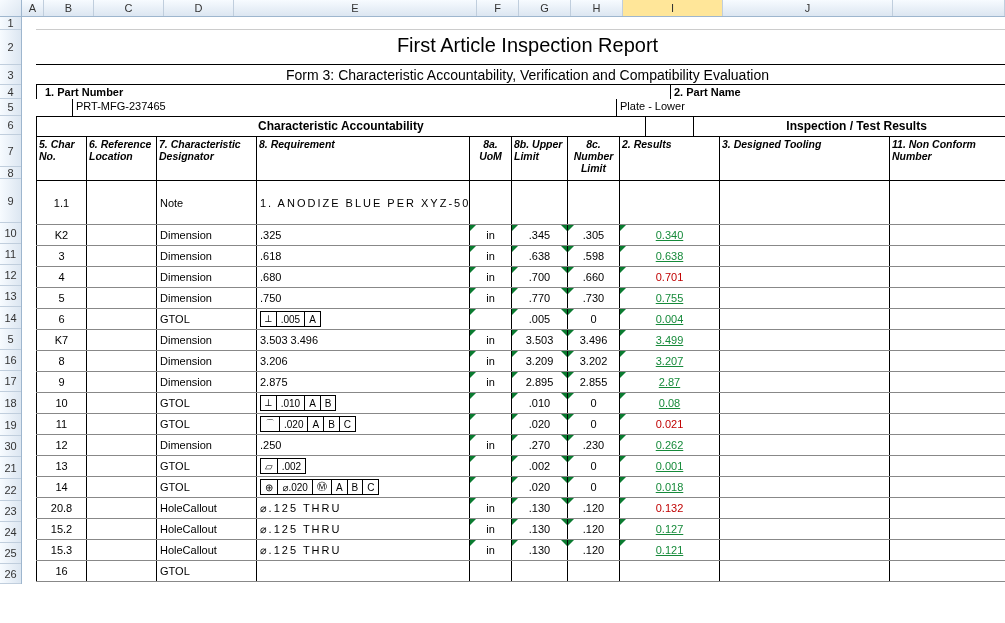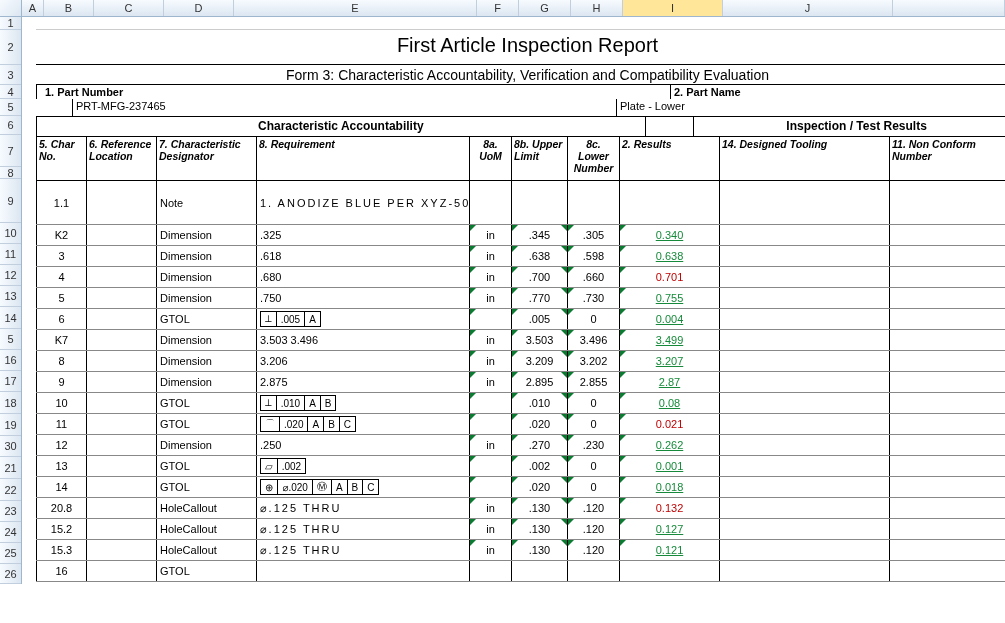--- a/index.html
+++ b/index.html
@@ -256,23 +256,23 @@
         <col style="width:130px">
     </colgroup>
     <thead>
       <tr>
         <th>5. Char No.</th>
         <th>6. Reference Location</th>
         <th>7. Characteristic Designator</th>
         <th>8. Requirement</th>
         <th style="text-align:center">8a. UoM</th>
         <th style="">8b. Upper Limit</th>
-        <th style="text-align:center">8c. Lower Number</th>
+        <th style="text-align:center">8c. Number Limit</th>
         <th>2. Results</th>
-        <th>14. Designed Tooling</th>
+        <th>3. Designed Tooling</th>
         <th>11. Non Conform Number</th>
       </tr>
     </thead>
     <tbody id="tbody">
         <tr class="first-data">
     <td class="center">1.1</td>
     <td></td>
     <td>Note</td>
     <td><span class="req-letterspace">1. ANODIZE BLUE PER XYZ-50.</span></td>
     <td class="center"></td>

